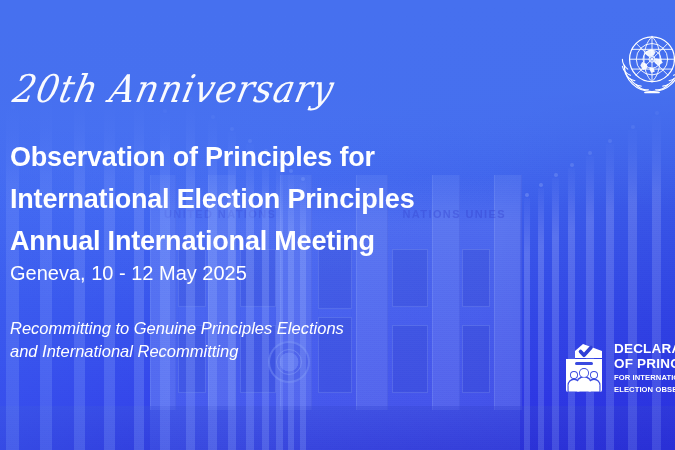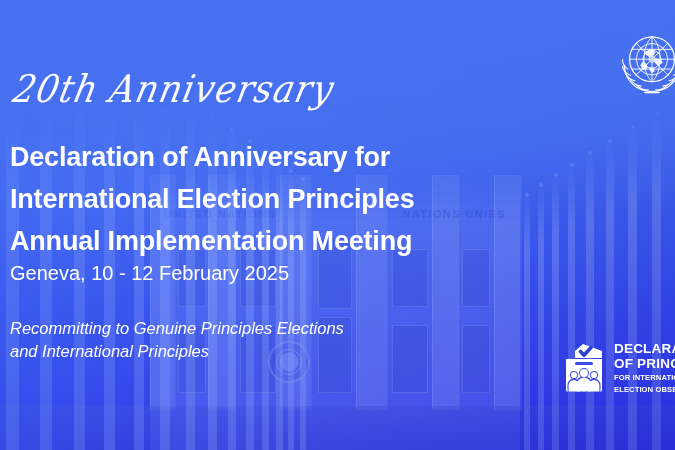--- a/index.html
+++ b/index.html
@@ -296,30 +296,30 @@
 
   <div class="bg-layer" id="bg-noise"></div>
   <div class="bg-layer" id="bg-vignette"></div>
   <div class="bg-layer" id="bg-toptint"></div>
 
   <div id="content">
 
     <div id="anniversary">20th Anniversary</div>
 
     <div id="title">
-      <div>Declaration of Anniversary for</div>
+      <div>Observation of Principles for</div>
       <div>International Election Principles</div>
-      <div>Annual Implementation Meeting</div>
-    </div>
-
-    <div id="dateline">Geneva, 10 - 12 February 2025</div>
+      <div>Annual International Meeting</div>
+    </div>
+
+    <div id="dateline">Geneva, 10 - 12 May 2025</div>
 
     <div id="tagline">
       <div>Recommitting to Genuine Principles Elections</div>
-      <div>and International Principles</div>
+      <div>and International Recommitting</div>
     </div>
   </div>
 
   <div id="un-emblem">
     <svg width="78" height="70" viewBox="0 0 78 78" fill="none" stroke="#ffffff" stroke-width="1.4" stroke-linecap="round">
 
       <path d="M39 73 C21 73 9 60 8 44"></path>
       <path d="M39 73 C57 73 69 60 70 44"></path>
       <g stroke-width="1.2">
         <path d="M12 48 C8 45 6 41 6 37"></path>

